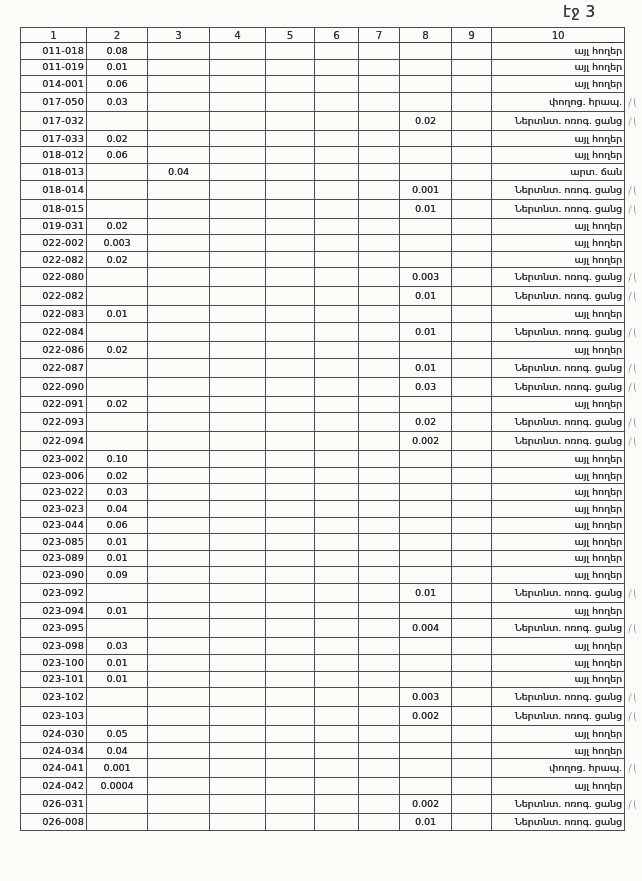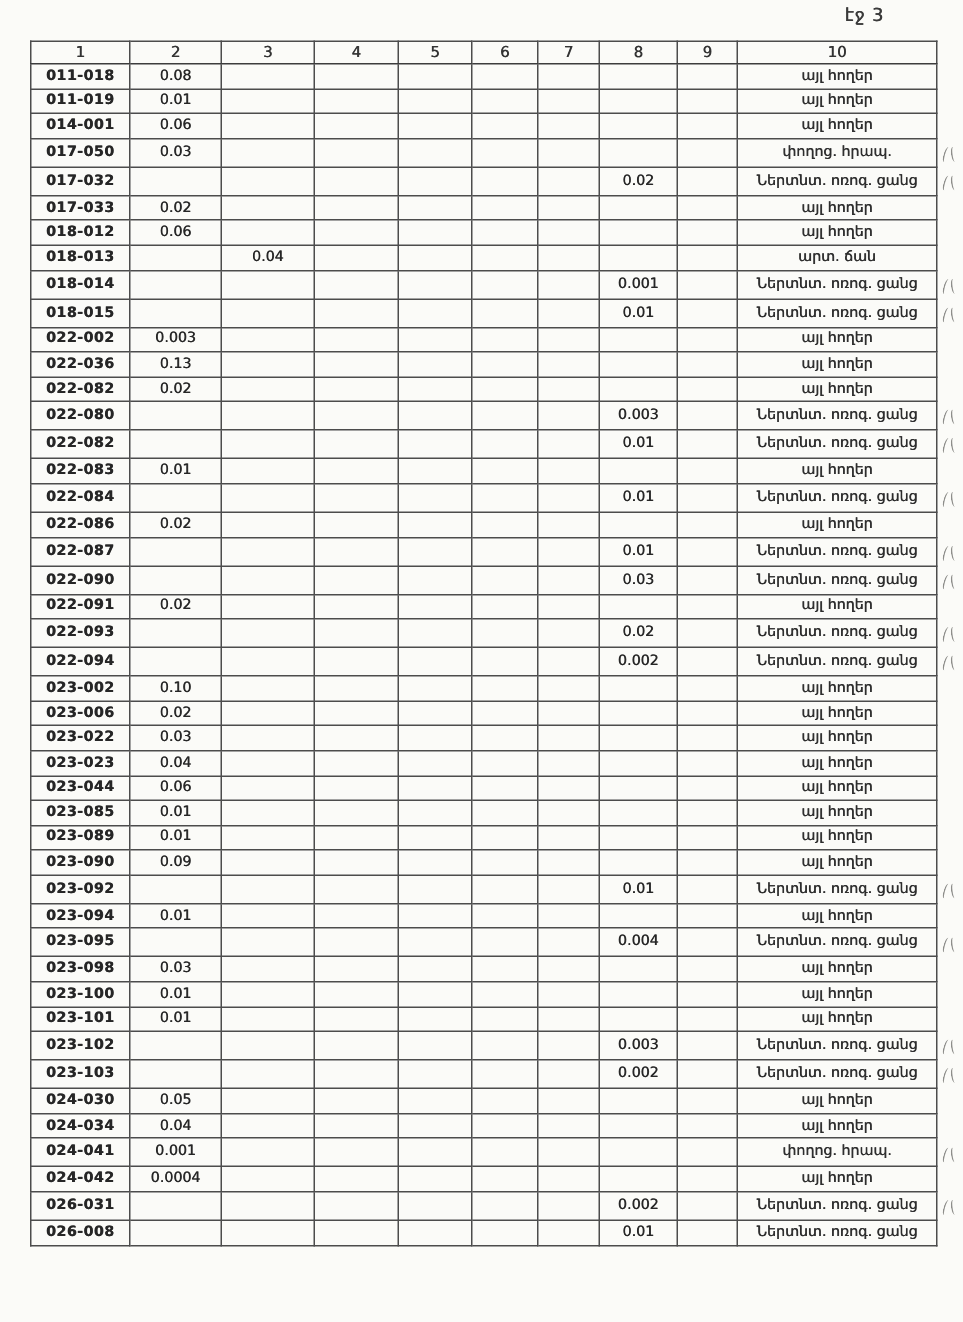--- a/index.html
+++ b/index.html
@@ -6,21 +6,21 @@
   .sheet{
     position:relative;
     width:642px;height:881px;
     background:#fbfbf8;
     overflow:hidden;
     font-family:"DejaVu Sans",sans-serif;
     color:#262626;
   }
   .page-label{
     position:absolute;top:3px;left:563px;
-    font-size:12px;color:#3a3a3a;
+    font-size:15px;color:#3a3a3a;
     letter-spacing:0.5px;
     text-shadow:0.3px 0 0 #3a3a3a;
   }
   table.land-table{
     position:absolute;left:20px;top:27px;
     border-collapse:collapse;table-layout:fixed;
     width:621px;
   }
   table.land-table th.hcell{
     border:1px solid #4c4c4c;
@@ -31,23 +31,23 @@
     text-shadow:0.3px 0 0 #444;
   }
   table.land-table td.c{
     border:1px solid #4c4c4c;
     height:15.6px;padding:0 2px;
     font-size:9.5px;line-height:10px;
     vertical-align:middle;
     white-space:nowrap;overflow:hidden;
     text-shadow:0.3px 0 0 #3c3c3c;
   }
-  td.code{text-align:center;padding-left:3px;letter-spacing:0.3px;font-weight:bold;}
+  td.code{text-align:right;padding-left:3px;letter-spacing:0.3px;}
   td.num{text-align:center;}
-  td.armenian{text-align:center;padding-left:4px;font-size:9.6px;color:#2d2d2d;}
+  td.armenian{text-align:right;padding-left:4px;font-size:9.6px;color:#2d2d2d;}
   .markcol{border:none;background:transparent;padding:0 0 0 3px;width:17px;}
   
   tbody tr:nth-child(3) td.c,
   tbody tr:nth-child(8) td.c,
   tbody tr:nth-child(16) td.c,
   tbody tr:nth-child(21) td.c,
   tbody tr:nth-child(24) td.c,
   tbody tr:nth-child(33) td.c,
   tbody tr:nth-child(47) td.c,
   tbody tr:nth-child(50) td.c{border-bottom-width:1.8px;}
@@ -246,37 +246,37 @@
       <td class="c"></td>
       <td class="c"></td>
       <td class="c num">0.01</td>
       <td class="c"></td>
       <td class="c armenian">Ներտնտ. ոռոգ. ցանց</td>
       <td class="markcol">
         <span class="squiggle visible"></span>
       </td>
     </tr>
         <tr>
+      <td class="c code">019-031</td>
+      <td class="c num">0.02</td>
+      <td class="c num"></td>
+      <td class="c"></td>
+      <td class="c"></td>
+      <td class="c"></td>
+      <td class="c"></td>
+      <td class="c num"></td>
+      <td class="c"></td>
+      <td class="c armenian">այլ հողեր</td>
+      <td class="markcol">
+        
+      </td>
+    </tr>
+        <tr>
       <td class="c code">022-002</td>
       <td class="c num">0.003</td>
-      <td class="c num"></td>
-      <td class="c"></td>
-      <td class="c"></td>
-      <td class="c"></td>
-      <td class="c"></td>
-      <td class="c num"></td>
-      <td class="c"></td>
-      <td class="c armenian">այլ հողեր</td>
-      <td class="markcol">
-        
-      </td>
-    </tr>
-        <tr>
-      <td class="c code">022-036</td>
-      <td class="c num">0.13</td>
       <td class="c num"></td>
       <td class="c"></td>
       <td class="c"></td>
       <td class="c"></td>
       <td class="c"></td>
       <td class="c num"></td>
       <td class="c"></td>
       <td class="c armenian">այլ հողեր</td>
       <td class="markcol">
         

